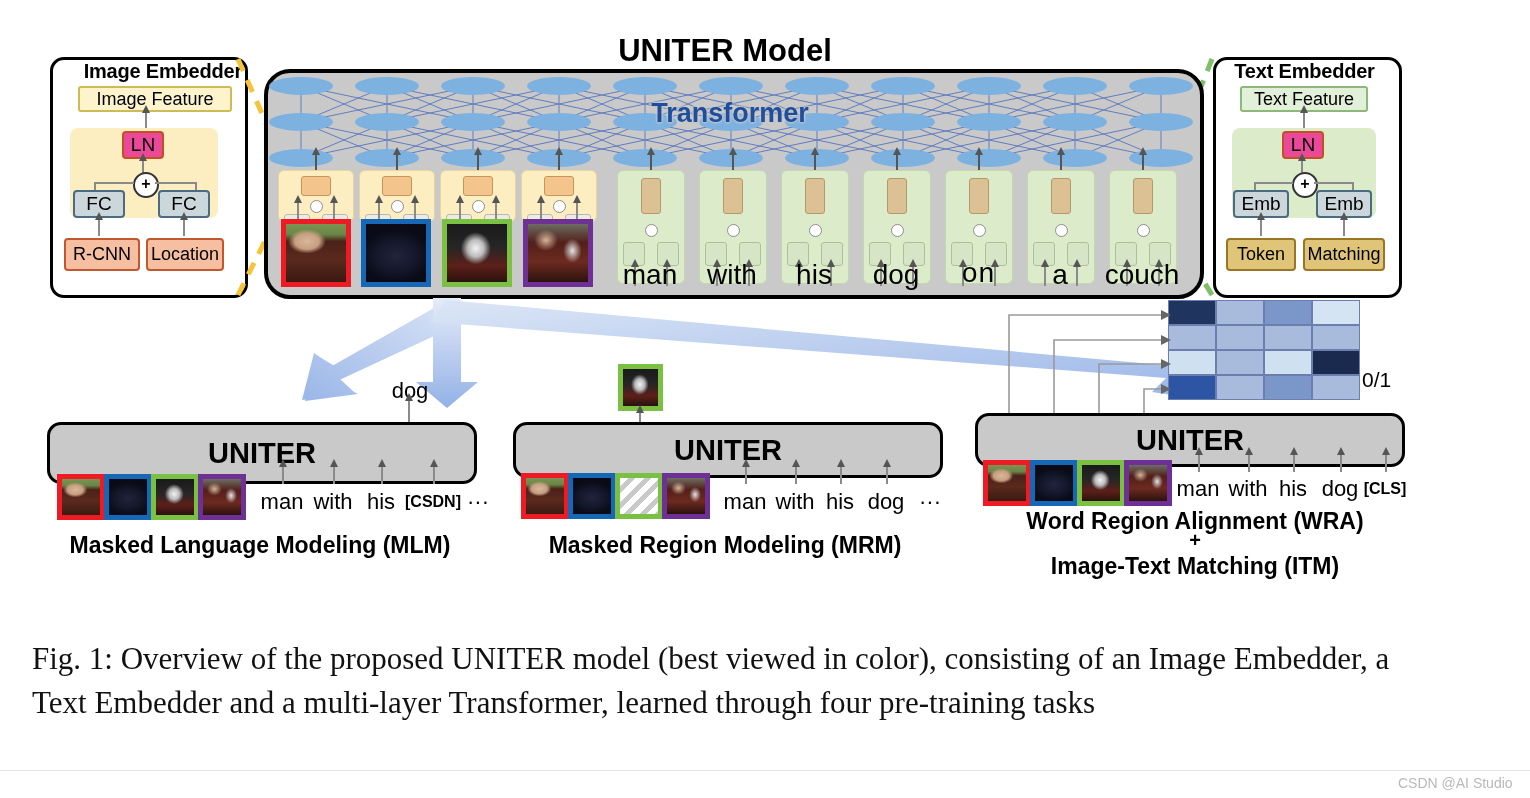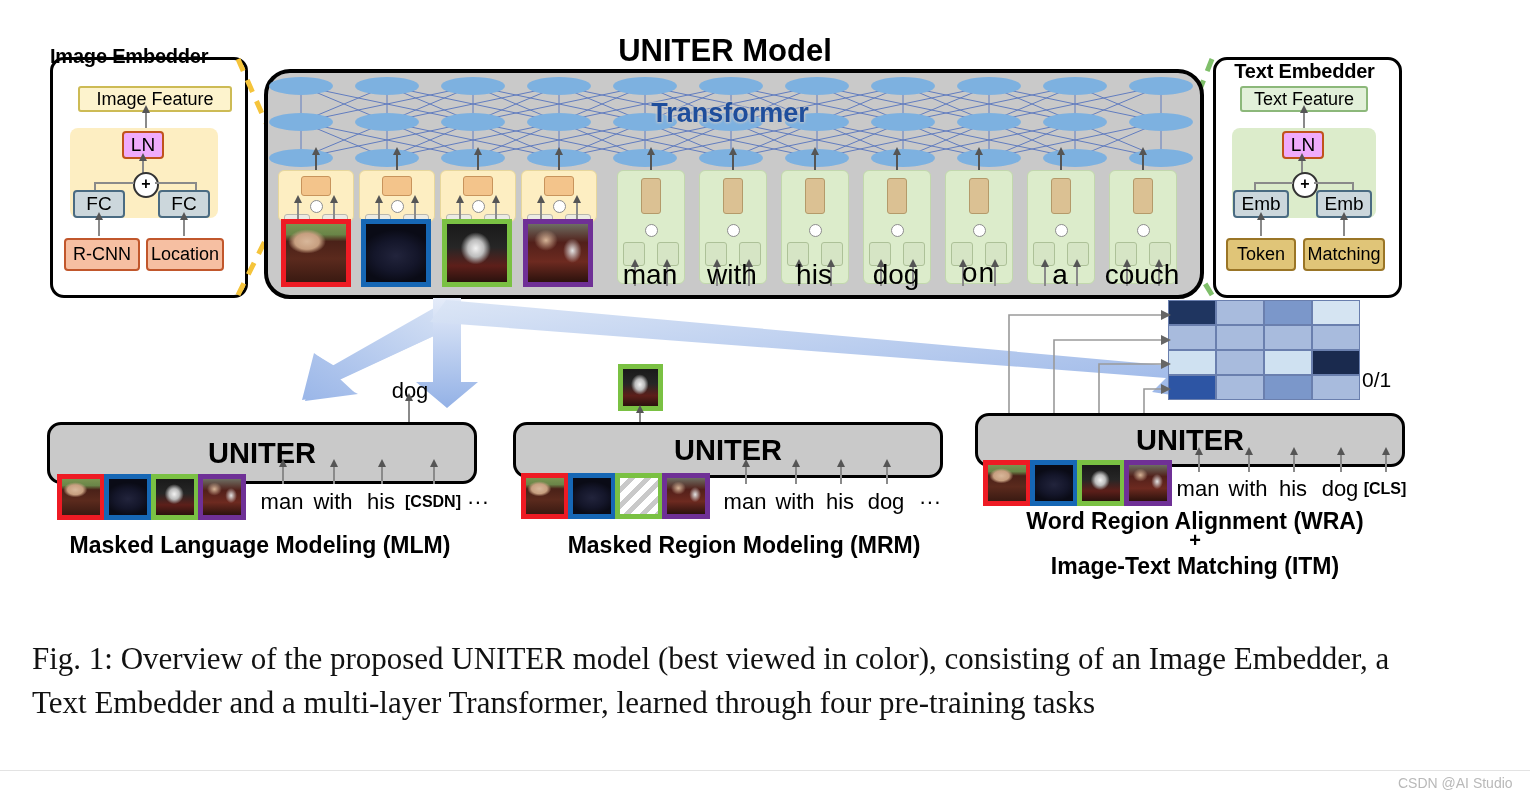--- a/index.html
+++ b/index.html
@@ -12,21 +12,21 @@
   .rrect{position:absolute;box-sizing:border-box;display:flex;align-items:center;
          justify-content:center;text-align:center;}
 
   
   .embedder{border:3px solid #000;border-radius:14px;background:#fff;}
   .emb-title{font-weight:bold;font-size:20px;letter-spacing:-.2px;}
   .feature-box{border:2px solid #cdbb55;background:#fdf3cd;font-size:18px;border-radius:3px;}
   .feature-box.green{border-color:#8cb87a;background:#e2f0d9;text-align:right;}
   .inner-pane{background:#fdeec2;border-radius:8px;}
   .inner-pane.green{background:#dceccb;}
-  .ln-box{border:2px solid #c0531c;background:#f0abfc;font-size:19px;font-weight:normal;border-radius:4px;}
+  .ln-box{border:2px solid #c0531c;background:#ec4899;font-size:19px;font-weight:normal;border-radius:4px;}
   .fc-box{border:2px solid #4a6b82;background:#ccd7dc;font-size:19px;border-radius:4px;}
   .src-box{border:2px solid #c1572c;background:#f6bfa2;font-size:18px;border-radius:4px;}
   .src-box.tan{border-color:#9a7526;background:#e0c578;}
   .plus{position:absolute;width:22px;height:22px;border-radius:50%;border:2px solid #333;
         background:#fff;font-size:16px;line-height:19px;text-align:center;font-weight:bold;}
 
   
   .transformer-shell{border:4px solid #000;border-radius:26px;background:#c9c9c9;}
   .tf-label{font-size:27px;font-weight:bold;color:#1f4e9c;
             text-shadow:0 0 3px #c9c9c9,0 0 3px #c9c9c9,0 0 3px #c9c9c9;}
@@ -95,21 +95,21 @@
   .caption{position:absolute;font-family:"Liberation Serif",serif;font-size:31px;
            line-height:44px;color:#111;}
   .watermark{position:absolute;font-size:14px;color:#b9b9b9;}
   .divider{position:absolute;background:#e3e3e3;}
 </style>
 </head>
 <body>
 
 <div class="embedder abs" style="left:50px;top:57px;width:192px;height:235px;">
 </div>
-<div class="abs emb-title" style="left:50px;top:45px;width:192px;text-align:left;">Image Embedder</div>
+<div class="abs emb-title" style="left:50px;top:60px;width:192px;text-align:right;">Image Embedder</div>
 <div class="rrect feature-box" style="left:78px;top:86px;width:154px;height:26px;">Image Feature</div>
 <div class="abs uarrow" style="left:145px;top:112px;height:16px;"></div>
 <div class="abs inner-pane" style="left:70px;top:128px;width:148px;height:90px;"></div>
 <div class="rrect ln-box" style="left:122px;top:131px;width:42px;height:28px;">LN</div>
 <div class="abs uarrow" style="left:142px;top:160px;height:16px;"></div>
 <div class="abs plus" style="left:133px;top:172px;">+</div>
 <div class="abs" style="left:94px;top:182px;width:40px;height:2px;background:#8a8a8a;"></div>
 <div class="abs" style="left:155px;top:182px;width:42px;height:2px;background:#8a8a8a;"></div>
 <div class="abs" style="left:94px;top:182px;width:2px;height:9px;background:#8a8a8a;"></div>
 <div class="abs" style="left:195px;top:182px;width:2px;height:9px;background:#8a8a8a;"></div>
@@ -459,21 +459,21 @@
     <div class="word small" style="left: 713px; top: 489px; width: 64px;">man</div>
     <div class="uarrow" style="left: 745px; top: 466px; height: 18px;"></div>
     <div class="word small" style="left: 763px; top: 489px; width: 64px;">with</div>
     <div class="uarrow" style="left: 795px; top: 466px; height: 18px;"></div>
     <div class="word small" style="left: 808px; top: 489px; width: 64px;">his</div>
     <div class="uarrow" style="left: 840px; top: 466px; height: 18px;"></div>
     <div class="word small" style="left: 854px; top: 489px; width: 64px;">dog</div>
     <div class="uarrow" style="left: 886px; top: 466px; height: 18px;"></div>
     <div class="word small" style="left: 898px; top: 489px; width: 64px;">···</div>
   </div>
-<div class="task-caption" style="left:514px;top:532px;width:460px;">Masked Region Modeling (MRM)</div>
+<div class="task-caption" style="left:495px;top:532px;width:460px;">Masked Region Modeling (MRM)</div>
 
 <div class="abs" id="heatmap" style="left:1168px;top:300px;width:192px;height:100px;">
     <div class="hm-cell" style="left: 0px; top: 0px; width: 48px; height: 25px; background: rgb(31, 53, 96);"></div>
     <div class="hm-cell" style="left: 48px; top: 0px; width: 48px; height: 25px; background: rgb(168, 187, 221);"></div>
     <div class="hm-cell" style="left: 96px; top: 0px; width: 48px; height: 25px; background: rgb(123, 151, 202);"></div>
     <div class="hm-cell" style="left: 144px; top: 0px; width: 48px; height: 25px; background: rgb(213, 228, 242);"></div>
     <div class="hm-cell" style="left: 0px; top: 25px; width: 48px; height: 25px; background: rgb(168, 187, 221);"></div>
     <div class="hm-cell" style="left: 48px; top: 25px; width: 48px; height: 25px; background: rgb(168, 187, 221);"></div>
     <div class="hm-cell" style="left: 96px; top: 25px; width: 48px; height: 25px; background: rgb(168, 187, 221);"></div>
     <div class="hm-cell" style="left: 144px; top: 25px; width: 48px; height: 25px; background: rgb(168, 187, 221);"></div>

